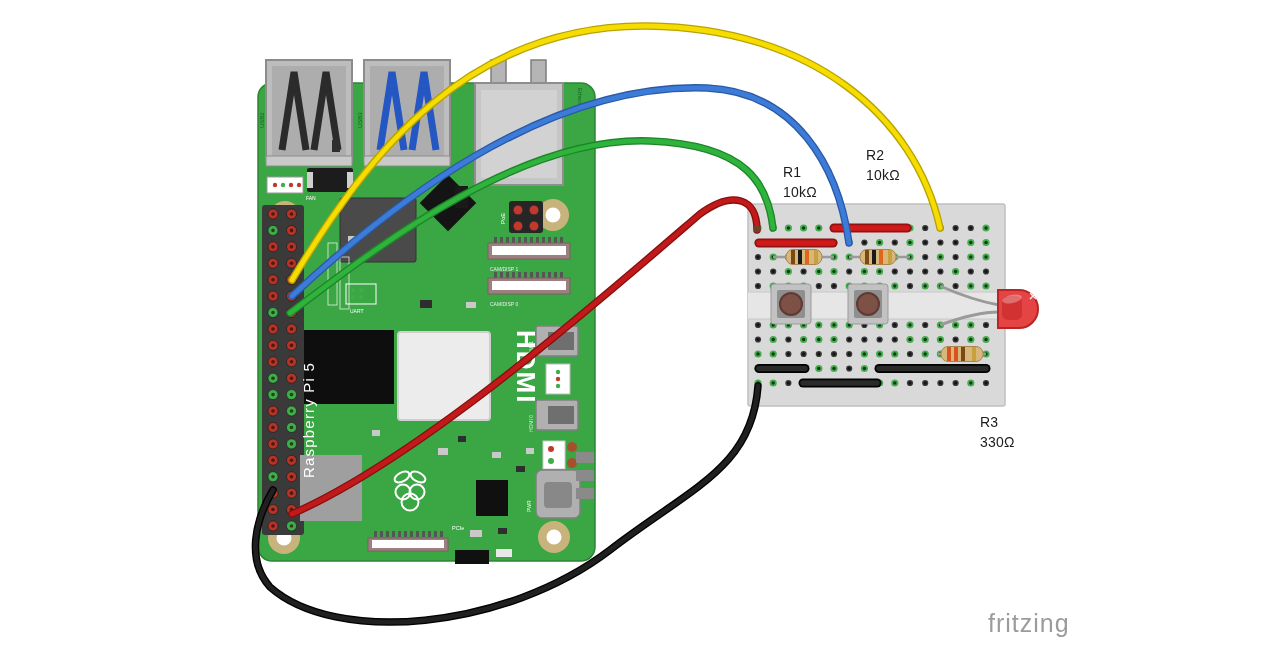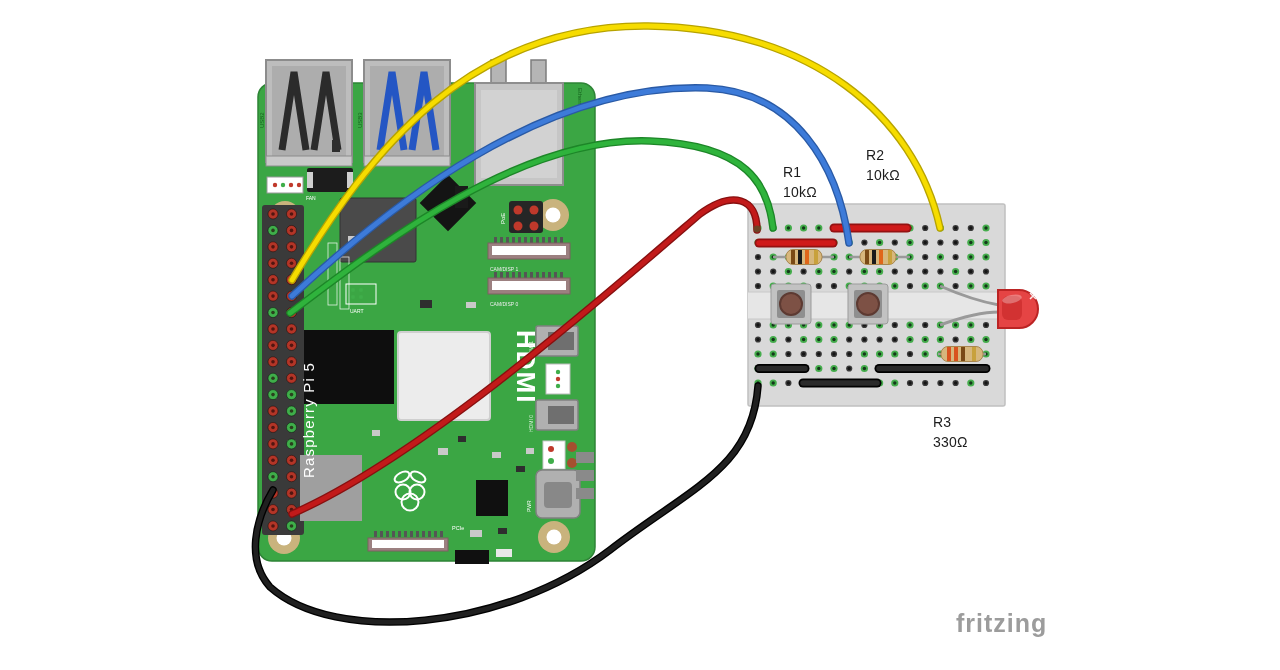--- a/index.html
+++ b/index.html
@@ -1,21 +1,21 @@
 <!DOCTYPE html>
 <html><head>
 <meta charset="utf-8">
 <style>
   html,body{margin:0;padding:0;background:#fff;}
   .canvas{position:relative;width:1280px;height:670px;background:#ffffff;overflow:hidden;
           font-family:"Liberation Sans",sans-serif;}
   svg{position:absolute;left:0;top:0;}
   .part-label{position:absolute;color:#1c1c1c;font-size:14px;line-height:20px;letter-spacing:.2px;}
   .part-label span{display:block;}
-  .watermark{position:absolute;left:956px;top:609px;font-size:25px;font-weight:bold;
+  .watermark{position:absolute;left:988px;top:609px;font-size:25px;font-weight:normal;
              color:#9c9c9c;letter-spacing:1px;}
 </style>
 </head>
 <body>
 
 <div class="canvas">
 
 <svg width="1280" height="670" viewBox="0 0 1280 670">
 
   <g>
@@ -696,19 +696,19 @@
 </svg>
 
   <div class="part-label" style="left:783px;top:162px">
     <span>R1</span>
     <span>10kΩ</span>
   </div>
   <div class="part-label" style="left:866px;top:145px">
     <span>R2</span>
     <span>10kΩ</span>
   </div>
-  <div class="part-label" style="left:933px;top:412px">
+  <div class="part-label" style="left:980px;top:412px">
     <span>R3</span>
     <span>330Ω</span>
   </div>
 
   <div class="watermark">fritzing</div>
 </div>
 
 </body></html>

